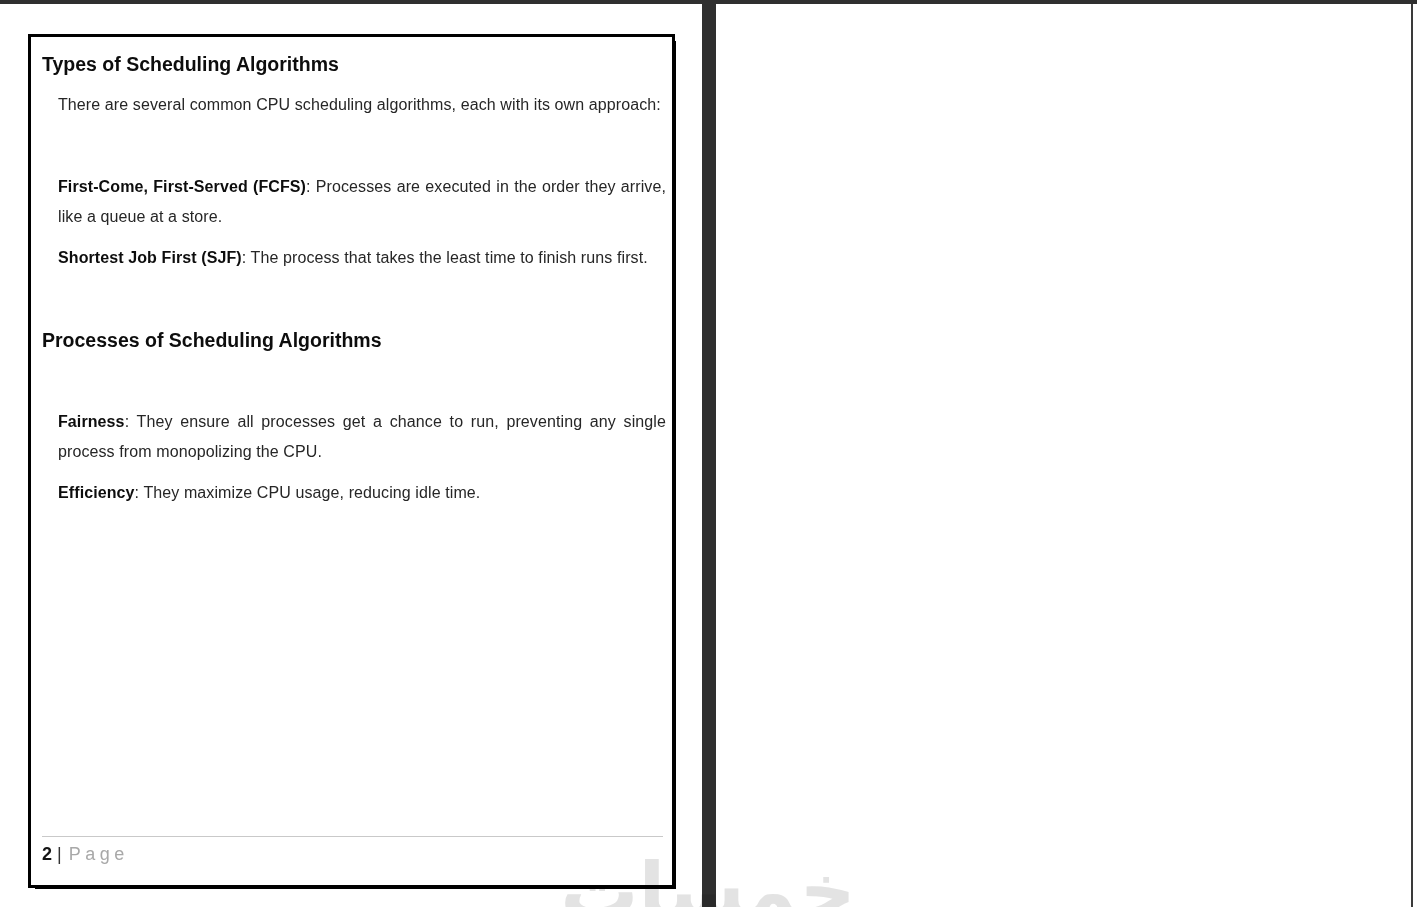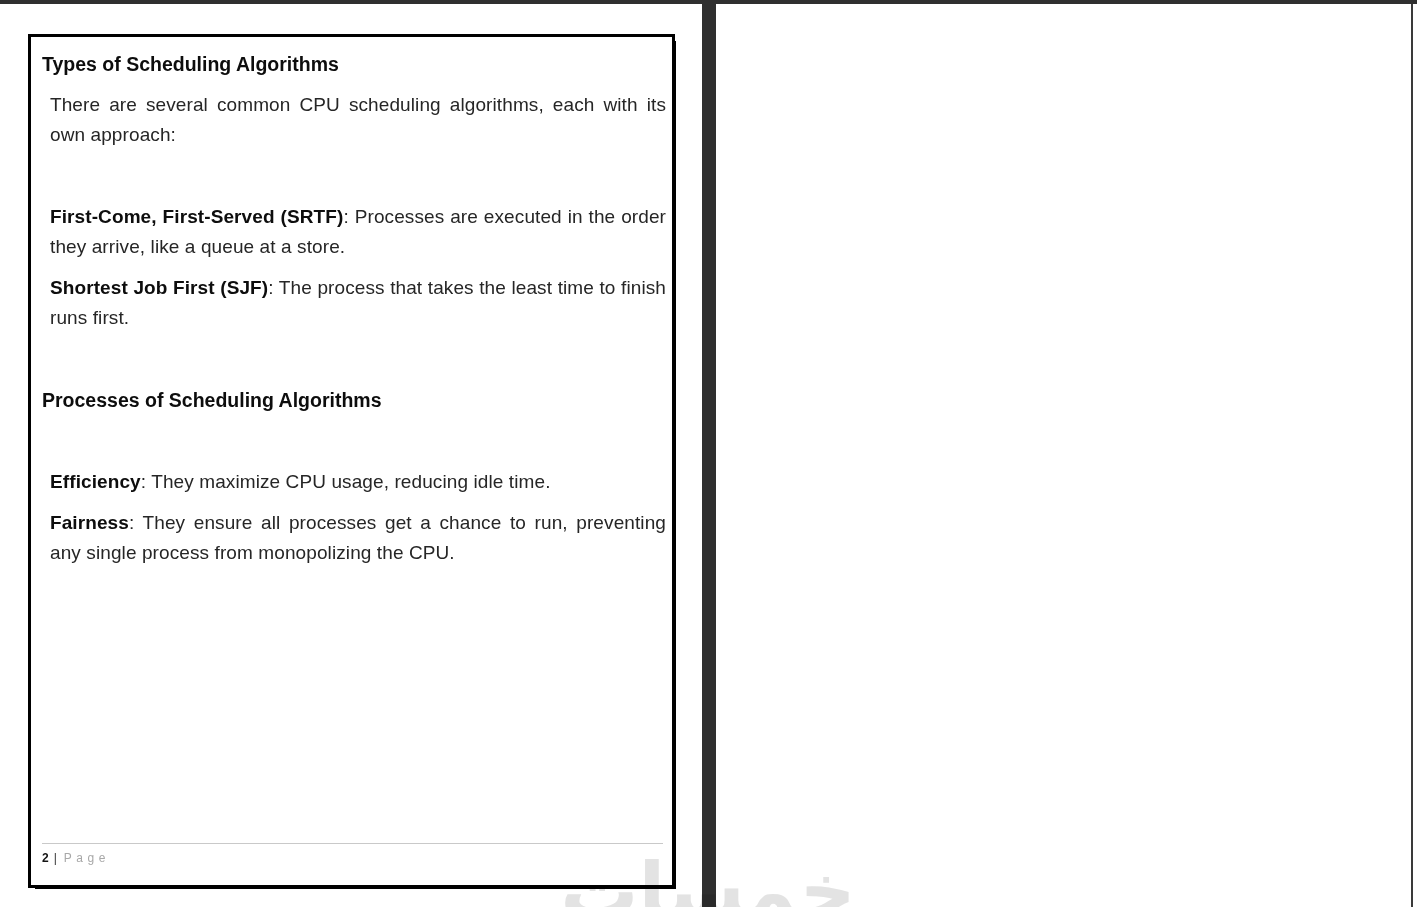--- a/index.html
+++ b/index.html
@@ -36,42 +36,42 @@
   }
   .frame-left  { left: 28px;  top: 30px; width: 647px; height: 854px; }
 
   .content {
     position: absolute; left: 0; top: 0; right: 0; bottom: 60px;
     padding: 12px 6px 0 11px;
     color: #1b1b1b;
     overflow: hidden;
   }
   .content p.para {
-    font-size: 19px;
+    font-size: 16px;
     line-height: 30px;
     letter-spacing: 0.1px;
     text-align: justify;
-    margin: 0 0 11px 8px;
+    margin: 0 0 11px 16px;
     color: #262626;
   }
   .content h2.heading {
     font-size: 19.5px;
     line-height: 30px;
     font-weight: bold;
     color: #0d0d0d;
     margin: 0 0 11px 0;
   }
   .content .spacer { height: 30px; margin-bottom: 11px; }
   .content span.b { font-weight: bold; color: #0d0d0d; }
 
   .footer {
     position: absolute; left: 11px; right: 9px; bottom: 20px;
     border-top: 1px solid #c9c9c9;
     padding-top: 7px;
-    font-size: 12px;
+    font-size: 18px;
     white-space: nowrap;
   }
   .footer .pnum { font-weight: bold; color: #141414; }
   .footer .psep { color: #333333; margin: 0 7px 0 5px; }
   .footer .plabel { color: #a8a8a8; letter-spacing: 4.5px; }
 
   .watermark {
     position: absolute;
     left: 708px; top: 846px;
     transform: translateX(-50%);
@@ -90,27 +90,27 @@
 <body>
 
 <div class="canvas">
 
   <div class="paper paper-left">
     <div class="frame frame-left">
       <div class="content">
           <h2 class="heading"><span class="b">Types of Scheduling Algorithms</span></h2>
           <p class="para"><span>There are several common CPU scheduling algorithms, each with its own approach:</span></p>
           <div class="spacer"></div>
-          <p class="para"><span class="b">First-Come, First-Served (SRTF)</span><span>: Processes are executed in the order they arrive, like a queue at a store.</span></p>
+          <p class="para"><span class="b">First-Come, First-Served (FCFS)</span><span>: Processes are executed in the order they arrive, like a queue at a store.</span></p>
           <p class="para"><span class="b">Shortest Job First (SJF)</span><span>: The process that takes the least time to finish runs first.</span></p>
           <div class="spacer"></div>
           <h2 class="heading"><span class="b">Processes of Scheduling Algorithms</span></h2>
           <div class="spacer"></div>
+          <p class="para"><span class="b">Fairness</span><span>: They ensure all processes get a chance to run, preventing any single process from monopolizing the CPU.</span></p>
           <p class="para"><span class="b">Efficiency</span><span>: They maximize CPU usage, reducing idle time.</span></p>
-          <p class="para"><span class="b">Fairness</span><span>: They ensure all processes get a chance to run, preventing any single process from monopolizing the CPU.</span></p>
         </div>
       <div class="footer">
         <span class="pnum">2</span><span class="psep">|</span><span class="plabel">Page</span>
       </div>
     </div>
   </div>
 
   <div class="paper paper-right">
     
   </div>

